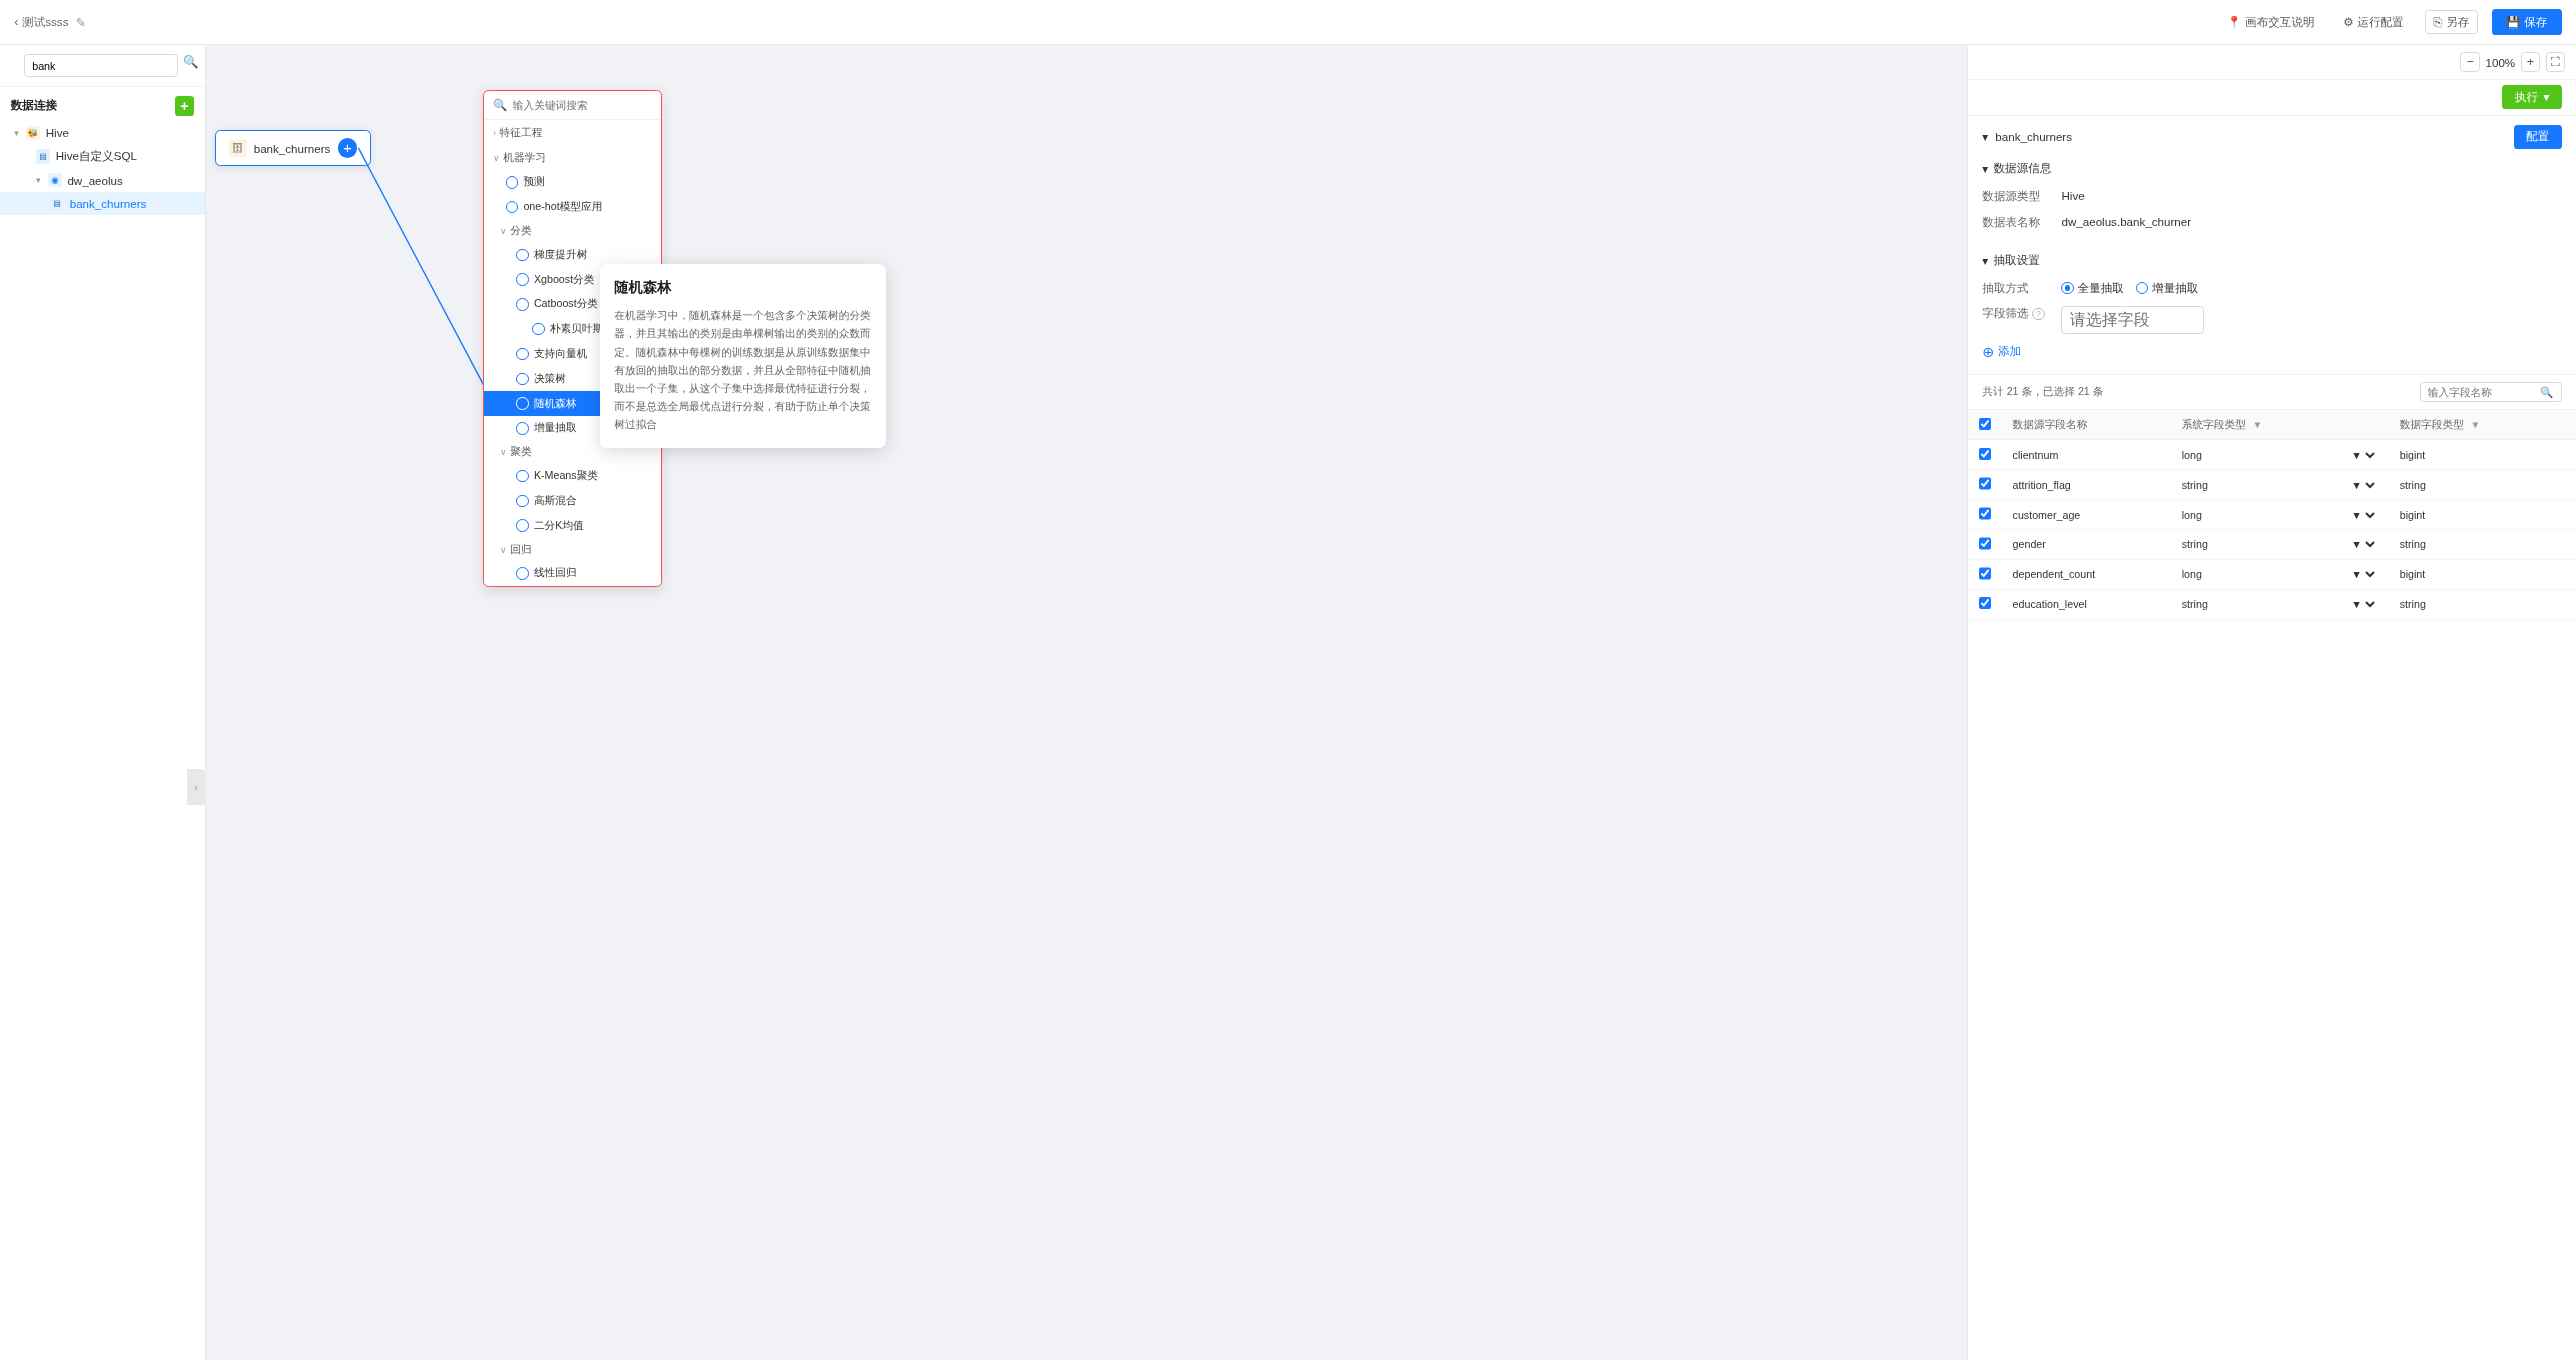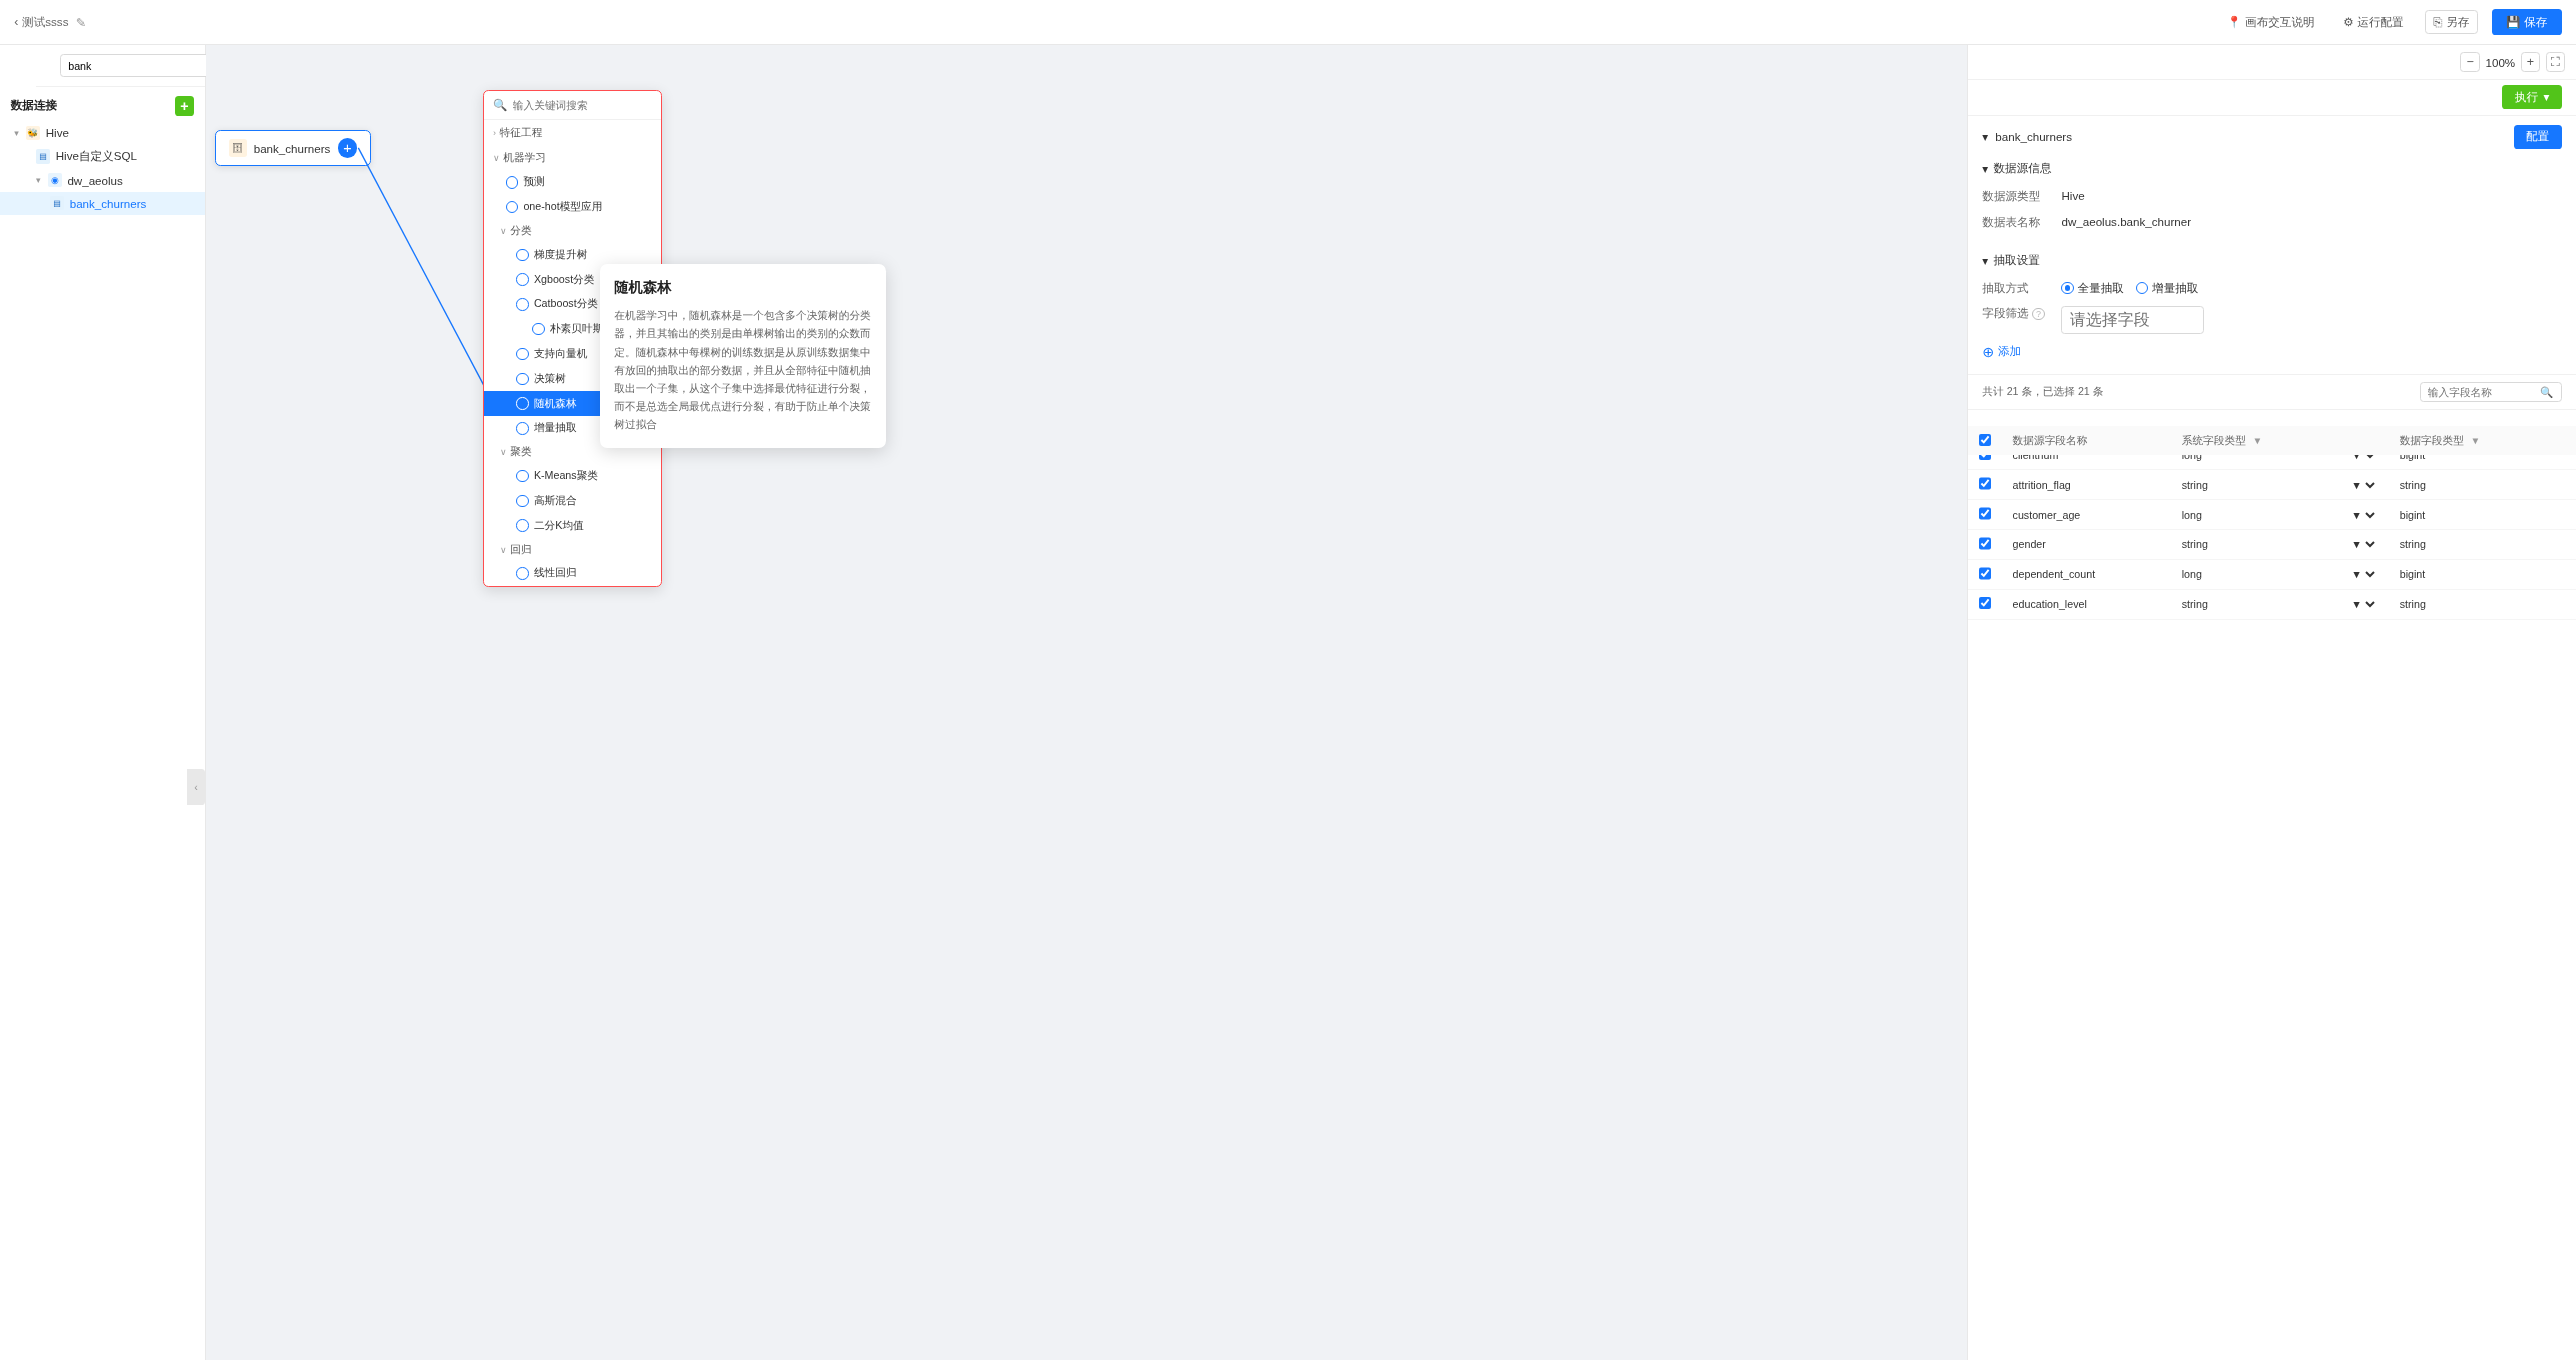--- a/index.html
+++ b/index.html
@@ -14,21 +14,21 @@
     .topbar-right { display: flex; align-items: center; gap: 14.3px; }
     .topbar-btn { display: flex; align-items: center; gap: 3.6px; color: #555; cursor: pointer; font-size: 11.6px; padding: 3.6px 7.2px; border-radius: 3.6px; }
     .save-alt-btn { display: flex; align-items: center; gap: 3.6px; color: #555; cursor: pointer; font-size: 11.6px; padding: 3.6px 7.2px; border: 0.9px solid #d9d9d9; border-radius: 3.6px; background: #fff; }
     .save-btn { display: flex; align-items: center; gap: 3.6px; color: #fff; cursor: pointer; font-size: 11.6px; padding: 5.4px 14.3px; border-radius: 3.6px; background: #1677ff; border: none; }
 
     
     .main-layout { display: flex; height: calc(100vh - 45px); }
 
     
     .sidebar { width: 206px; background: #fff; border-right: 0.9px solid #e8e8e8; display: flex; flex-direction: column; flex-shrink: 0; }
-    .sidebar-search { padding: 9px 24px; border-bottom: 0.9px solid #f0f0f0; display: flex; align-items: flex-start; gap: 5.4px; margin-left: 36px; }
+    .sidebar-search { padding: 9px 24px; border-bottom: 0.9px solid #f0f0f0; display: flex; align-items: flex-start; gap: 5.4px; }
     .sidebar-search input { flex: 1; border: 0.9px solid #d9d9d9; border-radius: 3.6px; padding: 4.5px 7.2px; font-size: 10.7px; outline: none; }
     .sidebar-search-icon { color: #999; font-size: 12.5px; cursor: pointer; }
     .sidebar-section-title { padding: 9px 10.7px 5.4px; display: flex; align-items: center; justify-content: space-between; font-weight: 600; font-size: 11.6px; color: #222; }
     .add-btn { width: 19.7px; height: 19.7px; background: #52c41a; border-radius: 3.6px; color: #fff; display: flex; align-items: center; justify-content: center; cursor: pointer; font-size: 14.3px; line-height: 1; }
     .tree-item { display: flex; align-items: center; gap: 5.4px; padding: 4.5px 10.7px 4.5px 14.3px; cursor: pointer; font-size: 11.6px; color: #333; }
     .tree-item.selected-blue { background: #e6f4ff; }
     .tree-arrow { font-size: 9px; color: #999; margin-right: 1.8px; }
     .tree-icon { width: 14.3px; height: 14.3px; border-radius: 1.8px; display: flex; align-items: center; justify-content: center; font-size: 9px; flex-shrink: 0; }
     .icon-hive { background: #fff3e0; color: #f57c00; }
     .icon-table { background: #e3f2fd; color: #1565c0; font-size: 8px; }
@@ -76,21 +76,21 @@
     .config-title-row { display: flex; align-items: center; gap: 7.2px; font-size: 11.6px; font-weight: 500; color: #333; }
     .config-btn { background: #1677ff; color: #fff; border: none; border-radius: 3.6px; padding: 4.5px 12.5px; cursor: pointer; font-size: 11.6px; }
 
     
     .fields-panel { flex: 1; overflow: hidden; display: flex; flex-direction: column; }
     .fields-stats { display: flex; align-items: center; justify-content: space-between; padding: 7.2px 14.3px; font-size: 10.7px; color: #666; border-bottom: 0.9px solid #f0f0f0; }
     .fields-search { display: flex; align-items: center; gap: 5.4px; border: 0.9px solid #d9d9d9; border-radius: 3.6px; padding: 2.7px 7.2px; }
     .fields-search input { border: none; outline: none; font-size: 10.7px; width: 125px; }
     .table-wrap { flex: 1; overflow-y: auto; }
     table { width: 100%; border-collapse: collapse; }
-    thead th { padding: 7.2px 10.7px; text-align: left; font-size: 10.7px; color: #666; font-weight: 500; background: #fafafa; border-bottom: 0.9px solid #f0f0f0; position: sticky; top: 16px; }
+    thead th { padding: 7.2px 10.7px; text-align: left; font-size: 10.7px; color: #666; font-weight: 500; background: #fafafa; border-bottom: 0.9px solid #f0f0f0; position: sticky; top: 0; }
     tbody tr { border-bottom: 0.9px solid #f5f5f5; }
     tbody td { padding: 7.2px 10.7px; font-size: 10.7px; color: #333; }
     .checkbox { width: 12.5px; height: 12.5px; accent-color: #1677ff; cursor: pointer; }
     .type-select { border: none; background: transparent; font-size: 10.7px; color: #333; cursor: pointer; outline: none; }
     .filter-icon { color: #999; font-size: 9.8px; cursor: pointer; margin-left: 3.6px; }
 
     
     .bottom-config { padding: 0 14.3px 14.3px; font-size: 11.6px; }
     .section-row { display: flex; align-items: flex-start; gap: 7.2px; padding: 5.4px 0; }
     .section-label { color: #666; min-width: 72px; }

